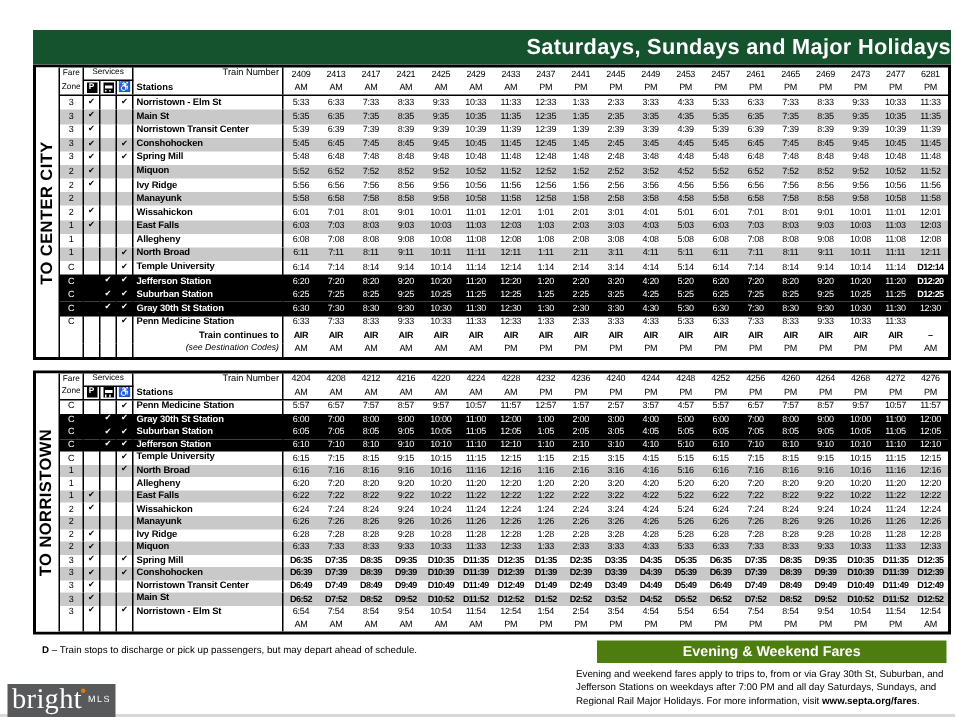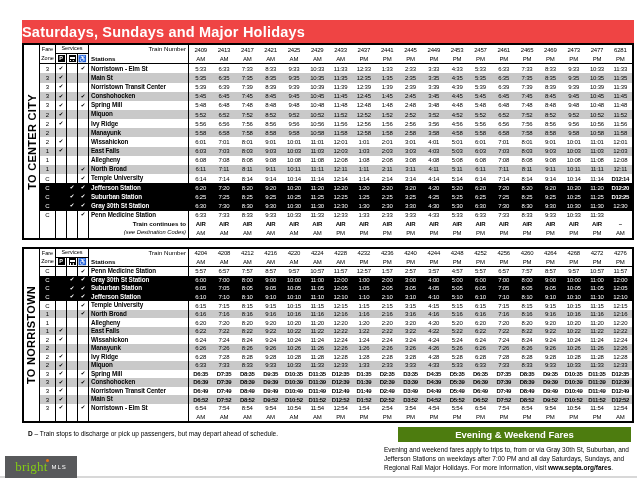--- a/index.html
+++ b/index.html
@@ -1,19 +1,19 @@
 <!DOCTYPE html>
 <html><head>
 <meta charset="utf-8">
 <style>
   html,body{margin:0;padding:0;background:#fff;}
   .page{position:relative;width:637px;height:480px;background:#fff;overflow:hidden;
         font-family:"Liberation Sans",sans-serif;color:#000;}
-  .titlebar{position:absolute;left:22px;top:20px;width:612px;height:23px;background:#ef4444;
-        display:flex;align-items:center;justify-content:flex-start;}
+  .titlebar{position:absolute;left:22px;top:20px;width:612px;height:23px;background:#14532d;
+        display:flex;align-items:center;justify-content:flex-end;}
   .titlebar span{color:#fff;font-weight:bold;font-size:14.5px;letter-spacing:0.2px;}
   .tablebox{position:absolute;left:22px;width:612px;border:2px solid #000;background:#fff;box-sizing:border-box;}
   .dirlabel{position:absolute;left:0;top:0;bottom:0;width:15px;border-right:1px solid #000;
         display:flex;align-items:center;justify-content:center;background:#fff;}
   .dirlabel span{transform:rotate(-90deg);white-space:nowrap;font-weight:bold;font-size:11px;letter-spacing:0.3px;}
   .grid{position:absolute;left:16px;right:0;top:0;bottom:0;display:flex;flex-direction:column;}
   .row{display:flex;flex:1;min-height:0;align-items:stretch;}
   .c{box-sizing:border-box;display:flex;align-items:center;justify-content:center;
      white-space:nowrap;overflow:hidden;font-size:6px;line-height:1;}
   .zone{width:16px;border-right:1px solid #000;}
@@ -40,21 +40,21 @@
          box-shadow:2.8px 0 0 #fff;}
   .wcicon{font-size:7px;line-height:7px;}
   .footnote{position:absolute;left:28px;top:430px;font-size:6.5px;}
   .faresbar{position:absolute;left:398px;top:427px;width:233px;height:15px;background:#4d7c0f;
         display:flex;align-items:center;justify-content:center;}
   .faresbar span{color:#fff;font-weight:bold;font-size:9.5px;}
   .farestext{position:absolute;left:384px;top:446px;width:250px;font-size:6.5px;line-height:1.35;}
   .bottomline{position:absolute;left:0;top:476px;width:637px;height:2px;background:#D8D8D8;}
   .logo{position:absolute;left:5px;top:456px;width:72px;height:22px;background:#58595B;
         display:flex;align-items:center;justify-content:center;}
-  .logo .lb{font-family:"Liberation Serif",serif;color:#84cc16;font-size:13px;letter-spacing:0.2px;}
+  .logo .lb{font-family:"Liberation Serif",serif;color:#ffffff;font-size:19px;letter-spacing:0.2px;}
   .logo .spark{display:inline-block;width:3px;height:3px;background:#E87511;border-radius:50%;
         transform:translate(-1px,-7px);}
   .logo .lm{color:#fff;font-size:6px;letter-spacing:1px;margin-left:1px;}
 </style>
 </head>
 <body>
 
 <div class="page">
 
   <div class="titlebar">

